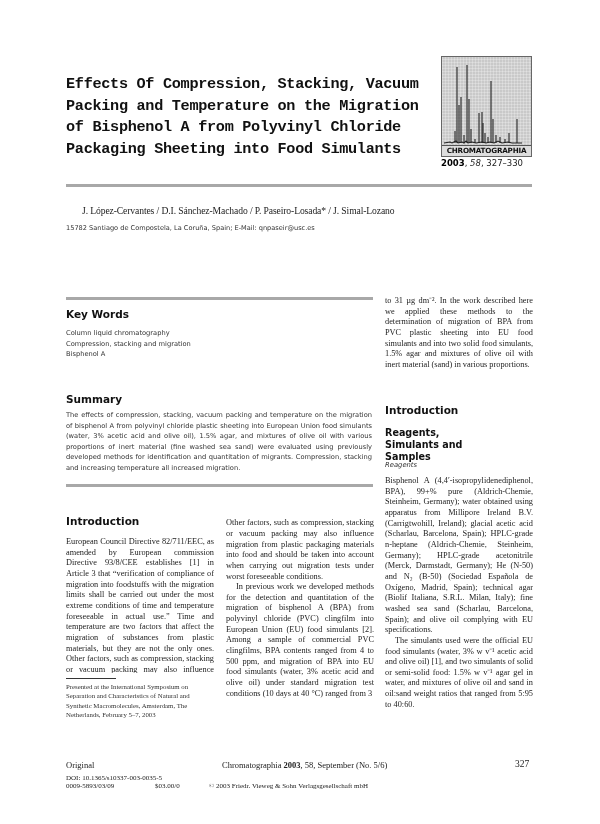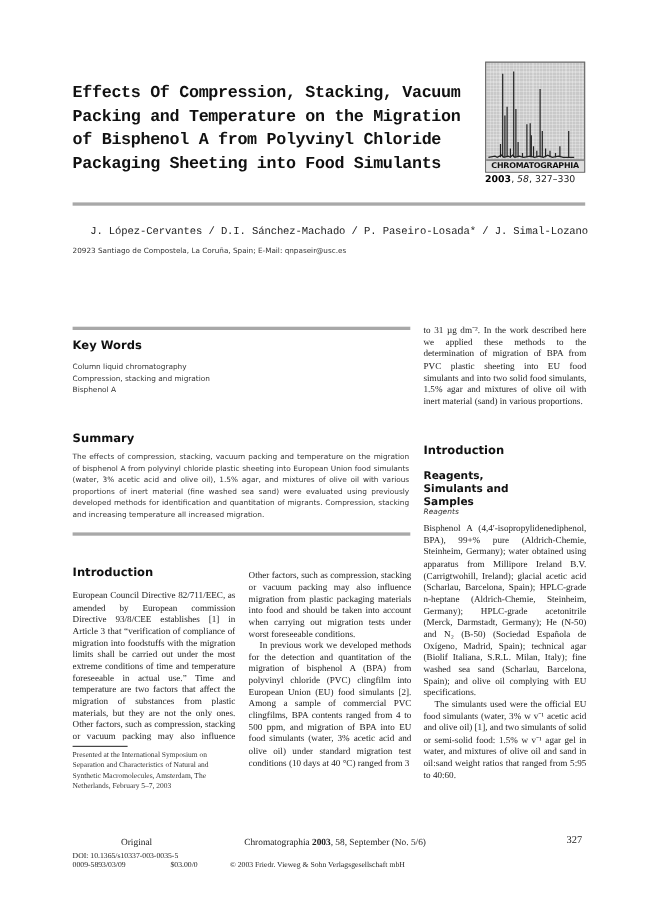--- a/index.html
+++ b/index.html
@@ -24,21 +24,21 @@
     line-height:10px; text-align:center; color:#111; letter-spacing:-0.2px;
   }
   .citation {
     left:441px; top:158px; width:95px;
     font-family:"DejaVu Sans", sans-serif; font-size:8.5px; color:#222;
   }
   .citation b { color:#000; }
   .rule { background:#a8a8a8; height:3px; }
   .authors {
     left:66px; top:205px; width:500px;
-    font-family:Liberation Mono, monospace; font-size:9.6px; color:#222; letter-spacing:-0.1px;padding-left:16px;
+    font-family:Liberation Serif, serif; font-size:9.6px; color:#222; letter-spacing:-0.1px;padding-left:16px;
   }
   .affil {
     left:66px; top:223px; width:500px;
     font-family:"DejaVu Sans", sans-serif; font-size:6.6px; line-height:10.5px; color:#333;
   }
   .h2 {
     font-family:"DejaVu Sans", sans-serif; font-weight:bold; font-size:10.5px; color:#111;
   }
   .sans-small {
     font-family:"DejaVu Sans", sans-serif; font-size:6.7px; line-height:10.5px; color:#333;
@@ -91,21 +91,21 @@
   <div class="logo-band">CHROMATOGRAPHIA</div>
 </div>
 <div class="abs citation">
   <b>2003</b>, <i>58</i>, <span>327–330</span>
 </div>
 
 <div class="abs rule" style="left:66px; top:184px; width:466px;"></div>
 
 <div class="abs authors">J. López-Cervantes / D.I. Sánchez-Machado / P. Paseiro-Losada* / J. Simal-Lozano</div>
 <div class="abs affil">
-  <div>20923 Santiago de Compostela, La Coruña, Spain; E-Mail: qnpaseir@usc.es</div>
+  <div>15782 Santiago de Compostela, La Coruña, Spain; E-Mail: qnpaseir@usc.es</div>
 </div>
 
 <div class="abs rule" style="left:66px; top:297px; width:307px;"></div>
 <div class="abs h2" style="left:66px; top:308px;">Key Words</div>
 <div class="abs sans-small" style="left:66px; top:328px; width:300px;">
   <div>Column liquid chromatography</div>
   <div>Compression, stacking and migration</div>
   <div>Bisphenol A</div>
 </div>
 
@@ -130,21 +130,21 @@
 
 <div class="abs serif" style="left:385px; top:296px; width:148px;">to 31 µg dm⁻². In the work described here we applied these methods to the determination of migration of BPA from PVC plastic sheeting into EU food simulants and into two solid food simulants, 1.5% agar and mixtures of olive oil with inert material (sand) in various proportions.</div>
 <div class="abs h2" style="left:385px; top:404px;">Introduction</div>
 <div class="abs h2" style="left:385px; top:427px; width:110px; font-size:9.6px; line-height:12px;">Reagents, Simulants and Samples</div>
 <div class="abs" style="left:385px; top:461px; font-family:'DejaVu Sans', sans-serif; font-style:italic; font-size:6.8px; color:#333;">Reagents</div>
 <div class="abs serif" style="left:385px; top:476px; width:148px;">
   <p>Bisphenol A (4,4′-isopropylidenediphenol, BPA), 99+% pure (Aldrich-Chemie, Steinheim, Germany); water obtained using apparatus from Millipore Ireland B.V. (Carrigtwohill, Ireland); glacial acetic acid (Scharlau, Barcelona, Spain); HPLC-grade n-heptane (Aldrich-Chemie, Steinheim, Germany); HPLC-grade acetonitrile (Merck, Darmstadt, Germany); He (N-50) and N₂ (B-50) (Sociedad Española de Oxígeno, Madrid, Spain); technical agar (Biolif Italiana, S.R.L. Milan, Italy); fine washed sea sand (Scharlau, Barcelona, Spain); and olive oil complying with EU specifications.</p>
   <p class="indent">The simulants used were the official EU food simulants (water, 3% w v⁻¹ acetic acid and olive oil) [1], and two simulants of solid or semi-solid food: 1.5% w v⁻¹ agar gel in water, and mixtures of olive oil and sand in oil:sand weight ratios that ranged from 5:95 to 40:60.</p>
 </div>
 
-<div class="abs footer" style="left:66px; top:760px; font-size:8.5px;margin-left:44px;">Original</div>
+<div class="abs footer" style="left:66px; top:760px; font-size:8.5px;">Original</div>
 <div class="abs footer" style="left:222px; top:760px; font-size:8.5px;">
   <span>Chromatographia</span>
   <b>2003</b><span>, 58, September (No. 5/6)</span>
 </div>
 <div class="abs footer" style="left:515px; top:759px; font-size:9.5px;">327</div>
 <div class="abs footer" style="left:66px; top:774px; font-size:7px;">DOI: 10.1365/s10337-003-0035-5</div>
 <div class="abs footer" style="left:66px; top:782px; font-size:7px;">0009-5893/03/09</div>
 <div class="abs footer" style="left:155px; top:782px; font-size:7px;">$03.00/0</div>
 <div class="abs footer" style="left:209px; top:782px; font-size:7px;text-align:center;">© 2003 Friedr. Vieweg &amp; Sohn Verlagsgesellschaft mbH</div>
 

